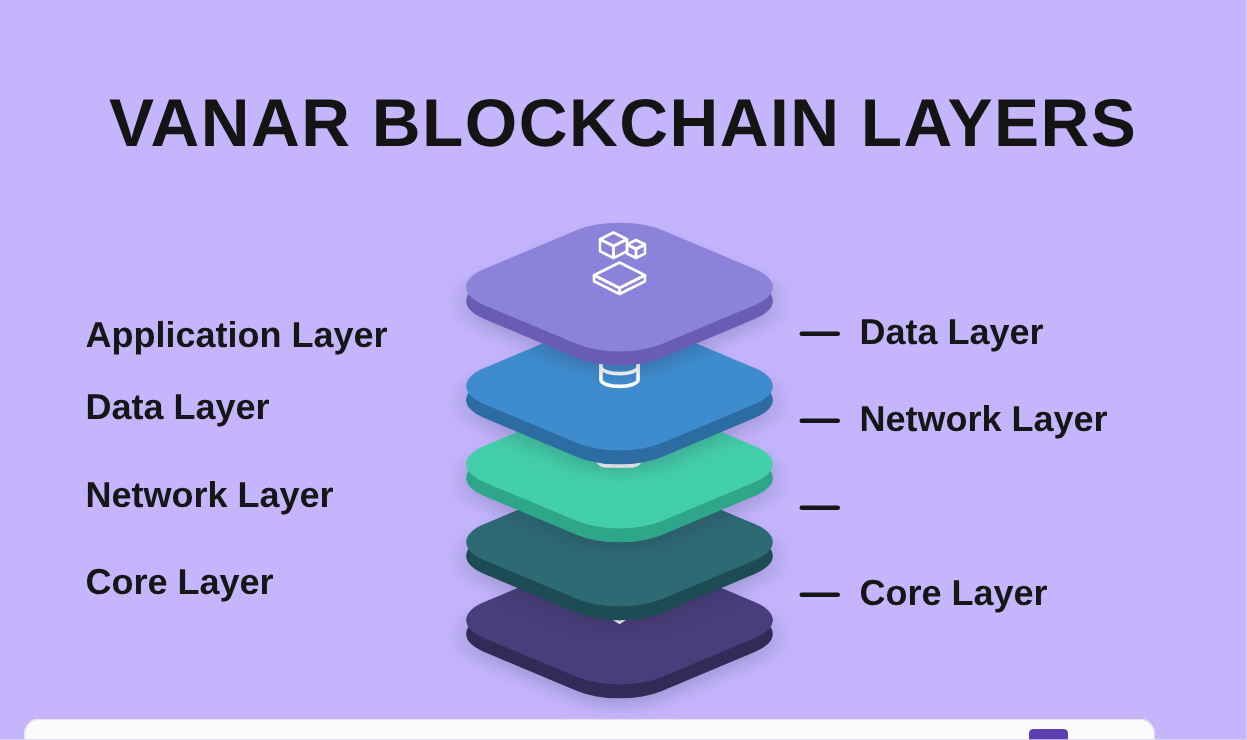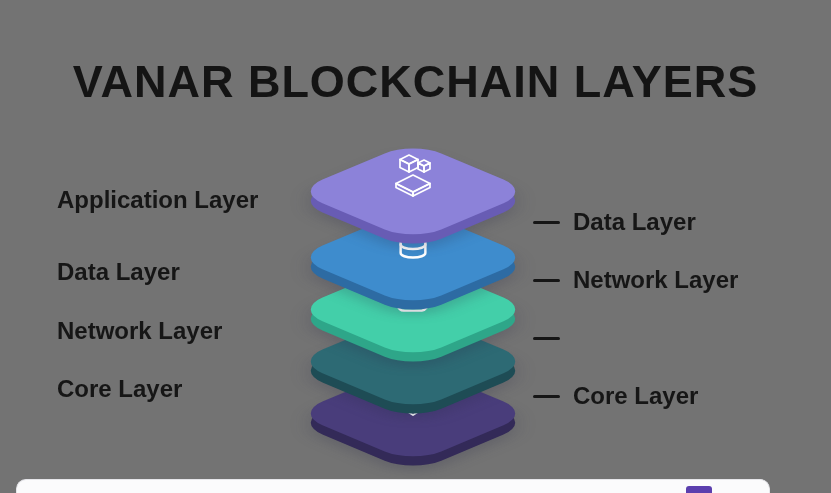--- a/index.html
+++ b/index.html
@@ -57,25 +57,25 @@
     border-radius:10px 10px 0 0;
   }
   .bottom-accent{
     position:absolute;left:686px;top:486px;width:26px;height:10px;
     border-radius:3px;
   }
 </style>
 </head>
 <body>
 
-<div class="canvas" style="background: #737373;">
+<div class="canvas" style="background: #c4b5fd;">
 
   <div class="title">VANAR BLOCKCHAIN LAYERS</div>
 
-  <div class="left-label" style="top:184px">Application Layer</div>
+  <div class="left-label" style="top:208px">Application Layer</div>
   <div class="left-label" style="top:256px">Data Layer</div>
   <div class="left-label" style="top:315px">Network Layer</div>
   <div class="left-label" style="top:373px">Core Layer</div>
 
   <div class="right-row" style="top:206px">
     <div class="leader-line"></div>
     <div class="right-text">Data Layer</div>
   </div>
   <div class="right-row" style="top:264px">
     <div class="leader-line"></div>

